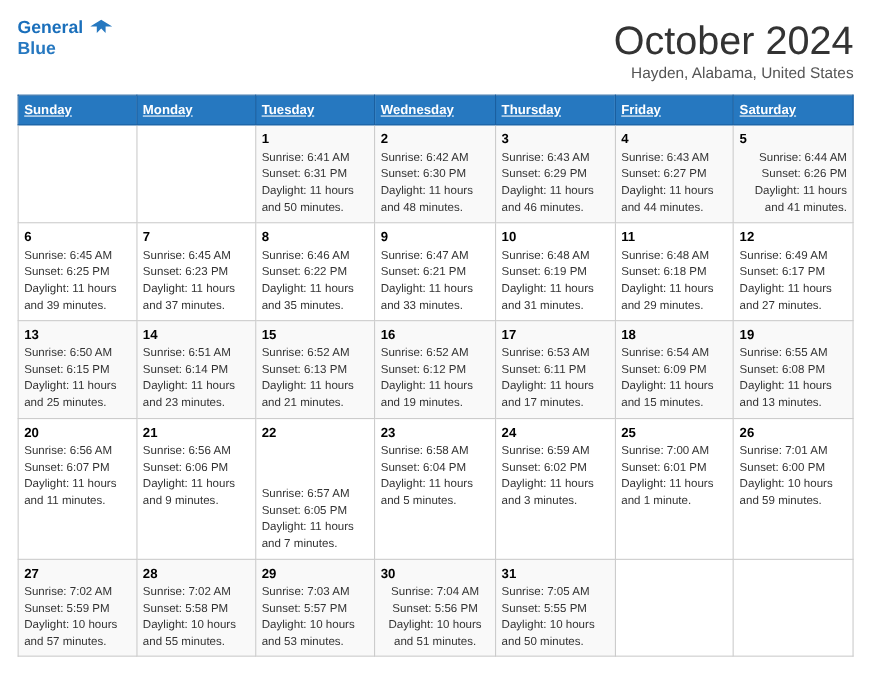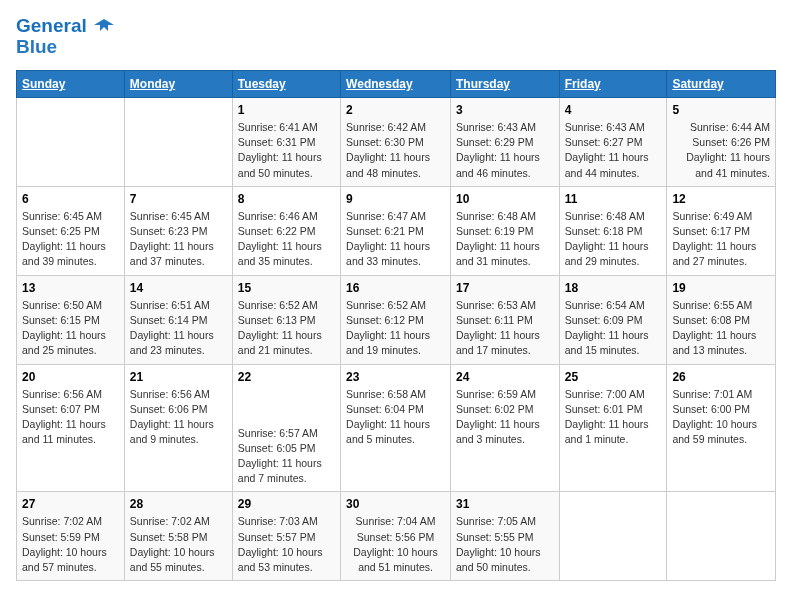--- a/index.html
+++ b/index.html
@@ -14,21 +14,21 @@
       display: flex;
       justify-content: space-between;
       align-items: flex-start;
       margin-bottom: 12px;
     }
     .logo {
       display: flex;
       align-items: center;
     }
     .logo-text {
-      font-size: 19px;
+      font-size: 16px;
       font-weight: bold;
       color: #333;
       line-height: 1.1;
     }
     .logo-text span {
       color: #1a6fbb;
     }
     .logo-icon {
       width: 20px;
       height: 20px;
@@ -98,20 +98,22 @@
         <svg class="logo-icon" viewBox="0 0 20 20" style="display:inline-block;vertical-align:middle;">
           <polygon points="10,2 20,8 14,8 14,14 10,10 6,14 6,8 0,8" fill="#2678c0"></polygon>
         </svg>
       </div>
       <div class="logo-text">
         <span style="color:#2678c0;">Blue</span>
       </div>
     </div>
   </div>
   <div class="title-area">
+    <div class="month-title">October 2024</div>
+    <div class="location">Hayden, Alabama, United States</div>
   </div>
 </div>
 
 <table>
   <thead>
     <tr>
     <th>Sunday</th>
         <th>Monday</th>
         <th>Tuesday</th>
         <th>Wednesday</th>

